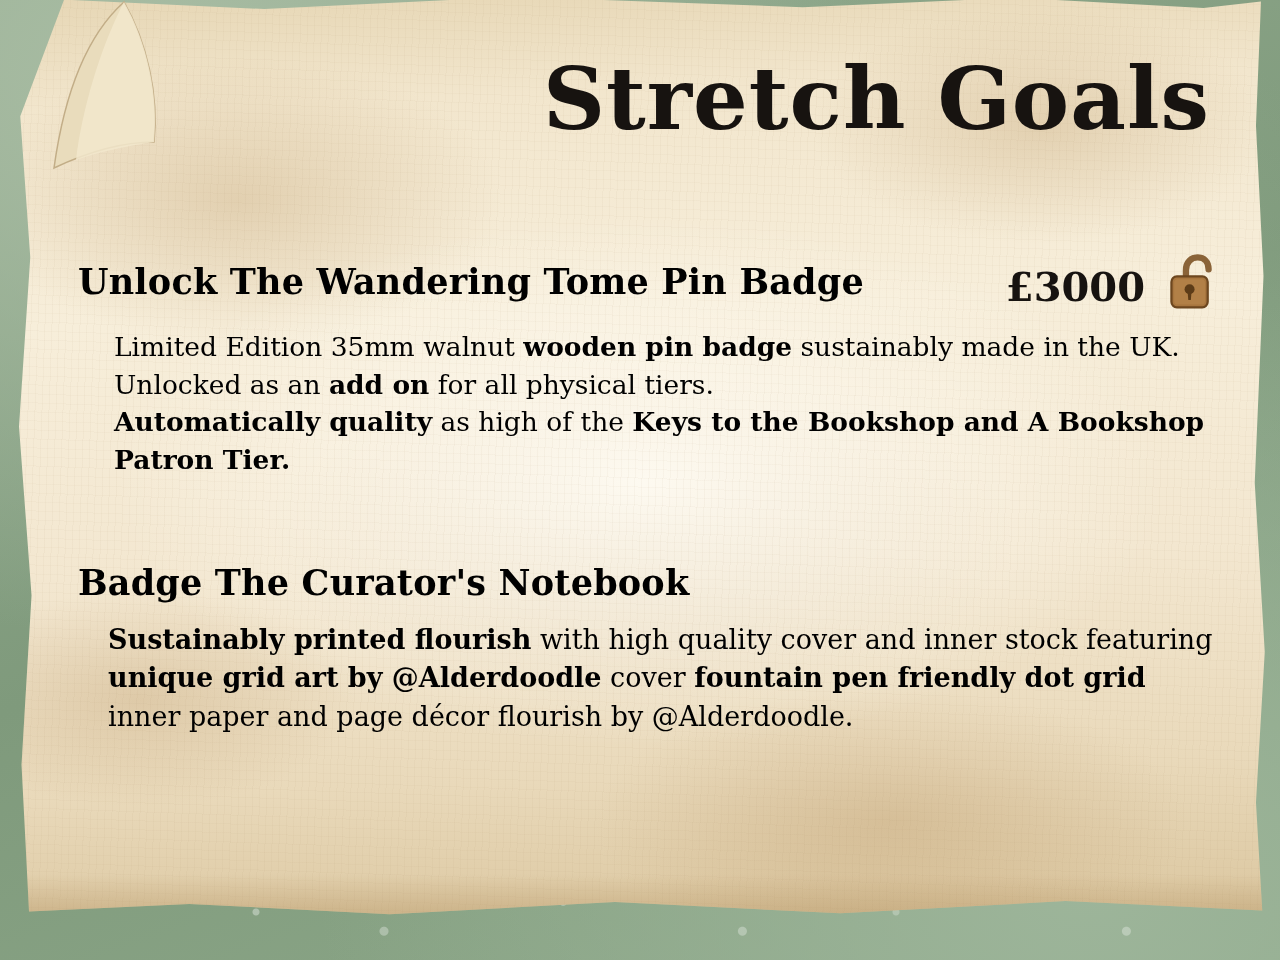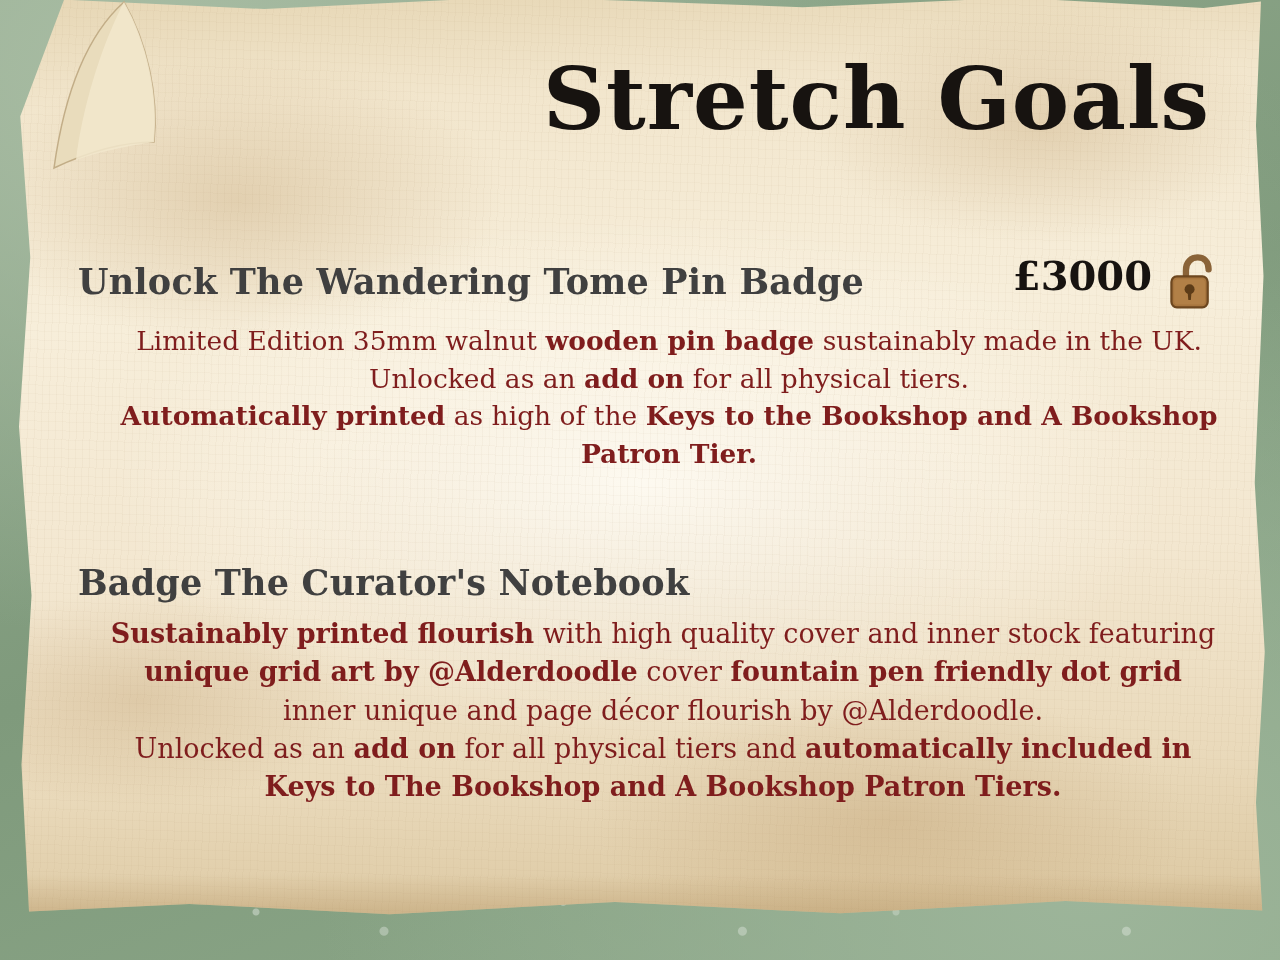--- a/index.html
+++ b/index.html
@@ -121,51 +121,50 @@
   .goal-head {
     display: flex;
     align-items: center;
     justify-content: space-between;
     gap: 16px;
   }
   .goal-title {
     font-family: "DejaVu Serif", serif;
     font-size: 35px;
     font-weight: 700;
-    color: #404040;
+    color: #000000;
     letter-spacing: .2px;
     white-space: nowrap;
   }
   .goal-right {
     display: flex;
-    align-items: flex-start;
-    gap: 14px;
+    align-items: flex-end;
+    gap: 21px;
   }
   .goal-amount {
     font-family: "DejaVu Serif", serif;
     font-size: 40px;
     font-weight: 700;
     color: #171310;
     letter-spacing: 0px;
   }
   .lock {
     width: 58px;
     height: 58px;
     flex: 0 0 auto;
     display: block;
   }
 
   .goal-body {
-    margin-top: 12px;
+    margin-top: 18px;
     font-family: "DejaVu Serif", serif;
     font-size: 26.5px;
     line-height: 1.42;
-    color: #7f1d1d;
+    color: #000000;
     max-width: 1110px;
-    text-align: center;
   }
   #goal-0 .goal-body { margin-left: 36px; }
   #goal-1 .goal-body { margin-left: 30px; font-size: 27px; }
   .goal-body b { font-weight: 700; }
   .para + .para { margin-top: 0; }
 </style>
 </head>
 <body>
 
 <div id="backdrop"></div>
@@ -195,27 +194,26 @@
           <path d="M22 28 V20 C22 11 28 6 35 6 C42 6 47 11 47 19" fill="none" stroke="#8a6338" stroke-width="7" stroke-linecap="round"></path>
           <rect x="6" y="27" width="40" height="34" rx="6" fill="#a8763f" stroke="#6d471f" stroke-width="2.5"></rect>
           <rect x="9" y="30" width="34" height="28" rx="4" fill="#b7854b" opacity=".65"></rect>
           <circle cx="26" cy="41" r="5.5" fill="#5d3c18"></circle>
           <path d="M23.6 41 L28.4 41 L27.4 53 L24.6 53 Z" fill="#5d3c18"></path>
         </svg>
       </div>
     </div>
     <div class="goal-body">
       <div class="para"><span>Limited Edition 35mm walnut </span><b>wooden pin badge</b><span> sustainably made in the UK. Unlocked as an </span><b>add on</b><span> for all physical tiers.</span></div>
-      <div class="para"><b>Automatically printed</b><span> as high of the </span><b>Keys to the Bookshop and A Bookshop Patron Tier.</b></div>
+      <div class="para"><b>Automatically quality</b><span> as high of the </span><b>Keys to the Bookshop and A Bookshop Patron Tier.</b></div>
     </div>
   </section>
 
   <section class="goal" id="goal-1">
     <div class="goal-head">
       <div class="goal-title">Badge The Curator's Notebook</div>
     </div>
     <div class="goal-body">
-      <div class="para"><b>Sustainably printed flourish</b><span> with high quality cover and inner stock featuring </span><b>unique grid art by @Alderdoodle</b><span> cover </span><b>fountain pen friendly dot grid</b><span> inner unique and page décor flourish by @Alderdoodle.</span></div>
-      <div class="para"><span>Unlocked as an </span><b>add on</b><span> for all physical tiers and </span><b>automatically included in Keys to The Bookshop and A Bookshop Patron Tiers.</b></div>
+      <div class="para"><b>Sustainably printed flourish</b><span> with high quality cover and inner stock featuring </span><b>unique grid art by @Alderdoodle</b><span> cover </span><b>fountain pen friendly dot grid</b><span> inner paper and page décor flourish by @Alderdoodle.</span></div>
     </div>
   </section>
 
 </div>
 
 </body></html>

